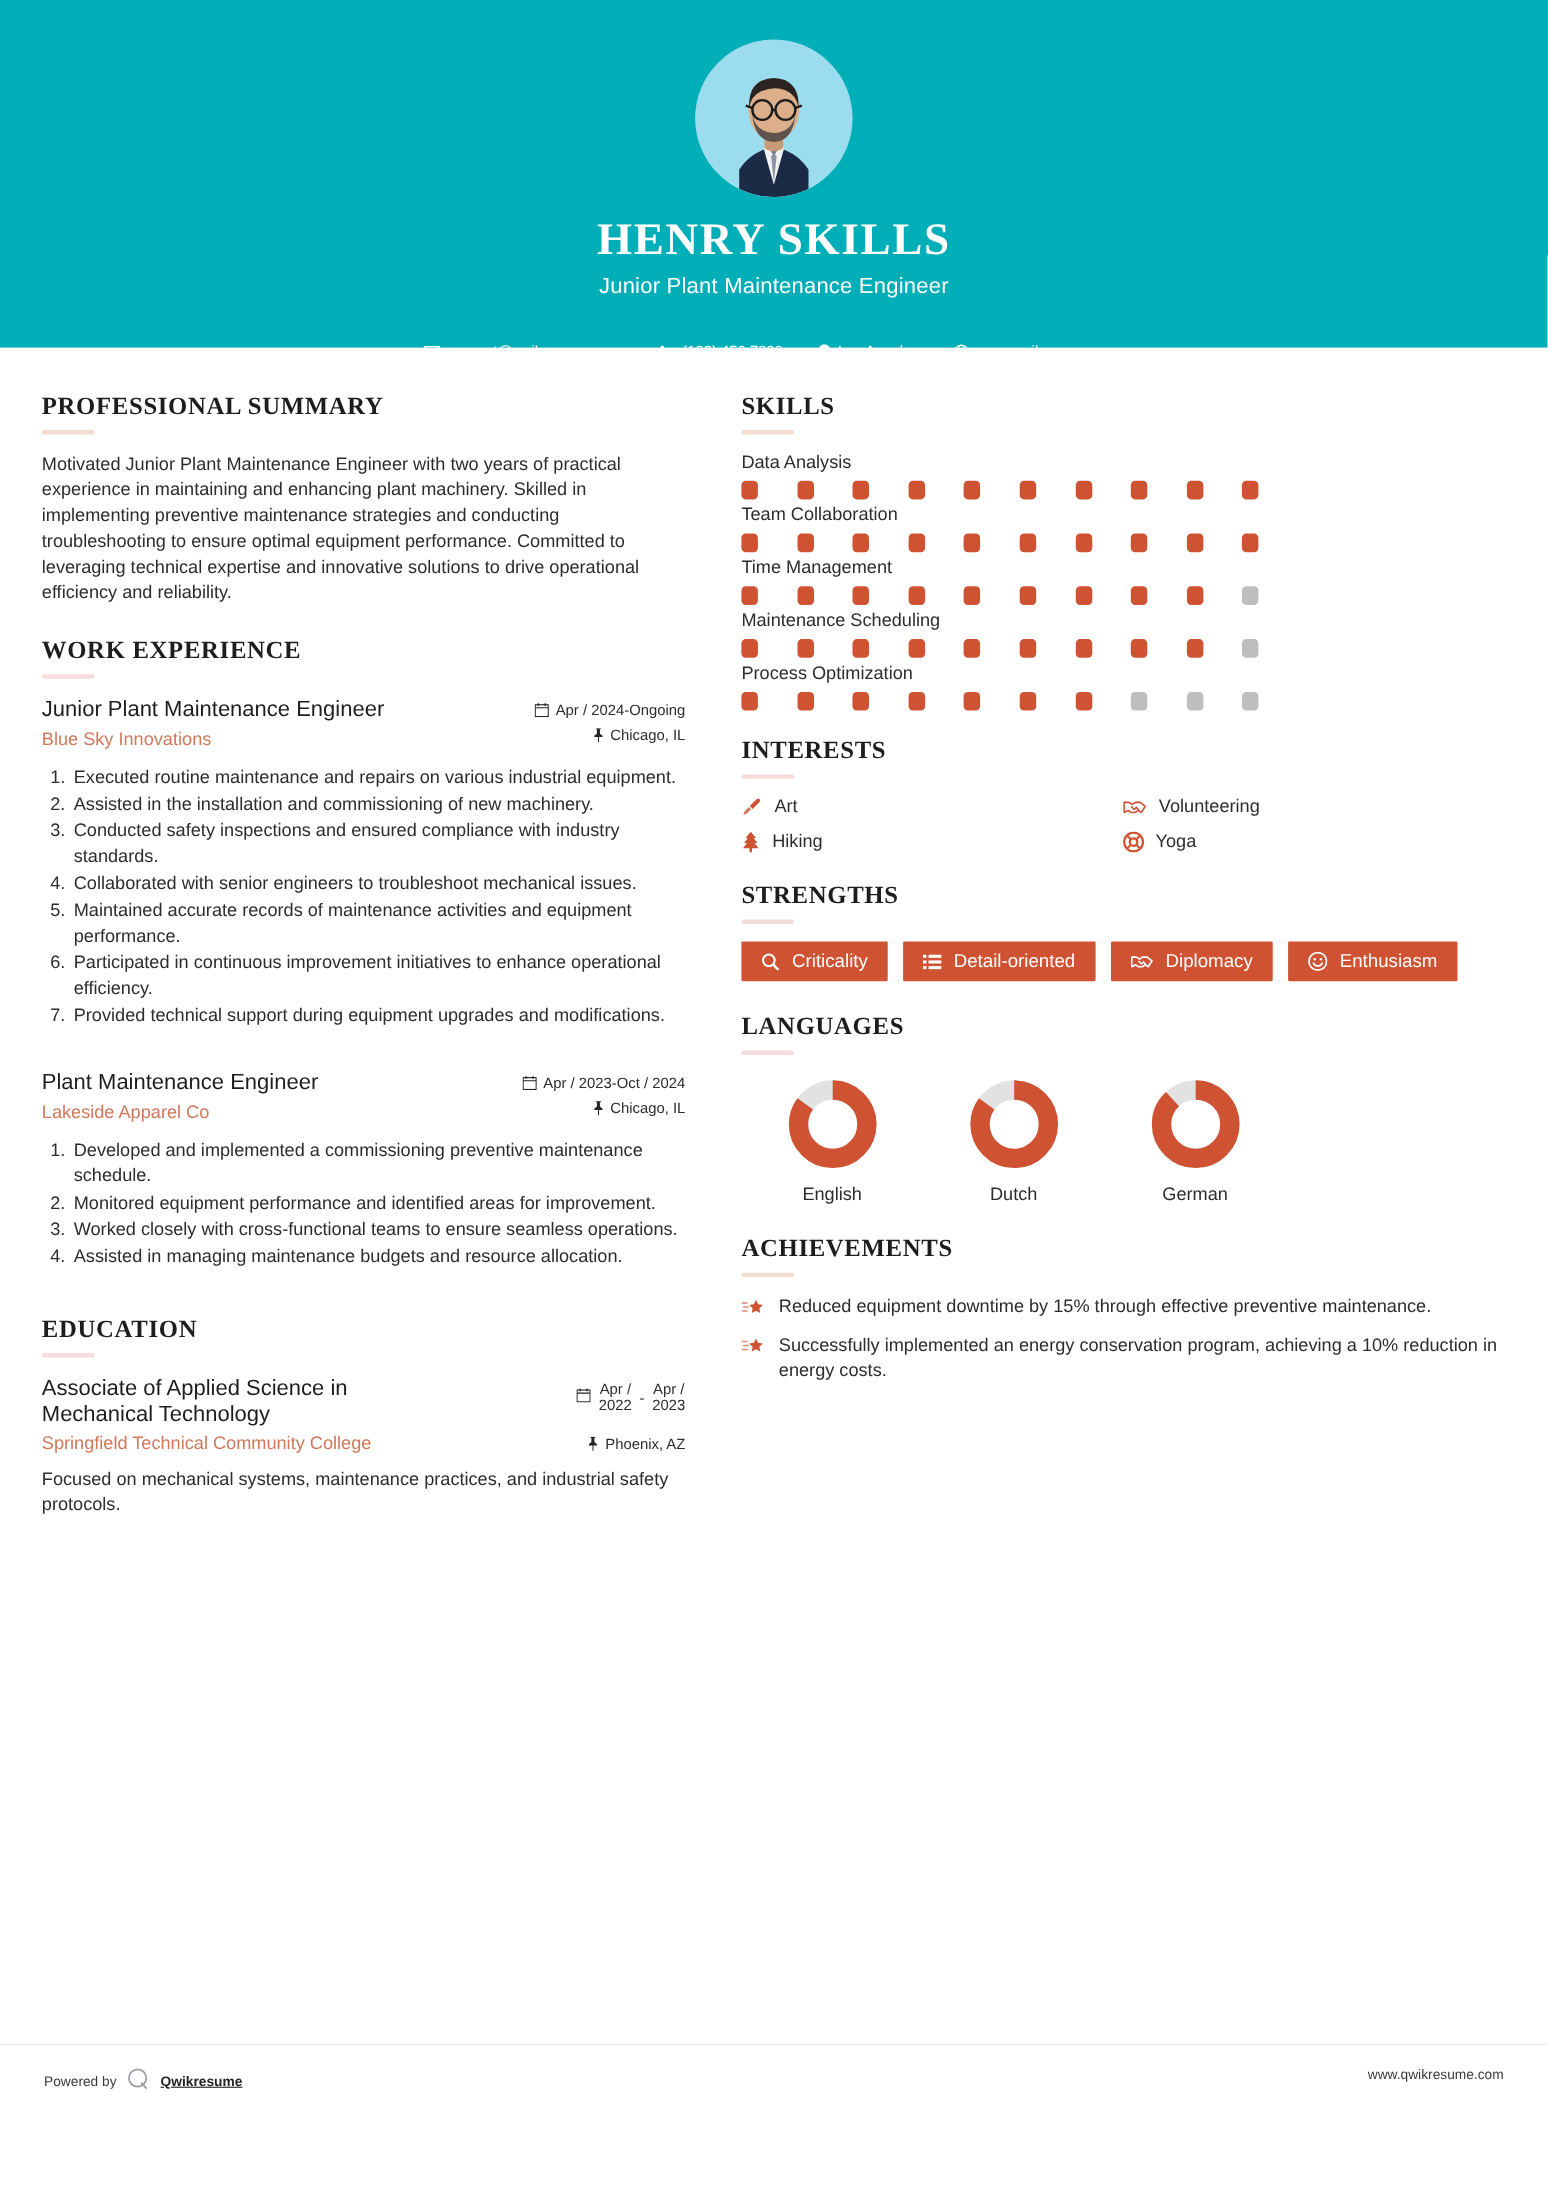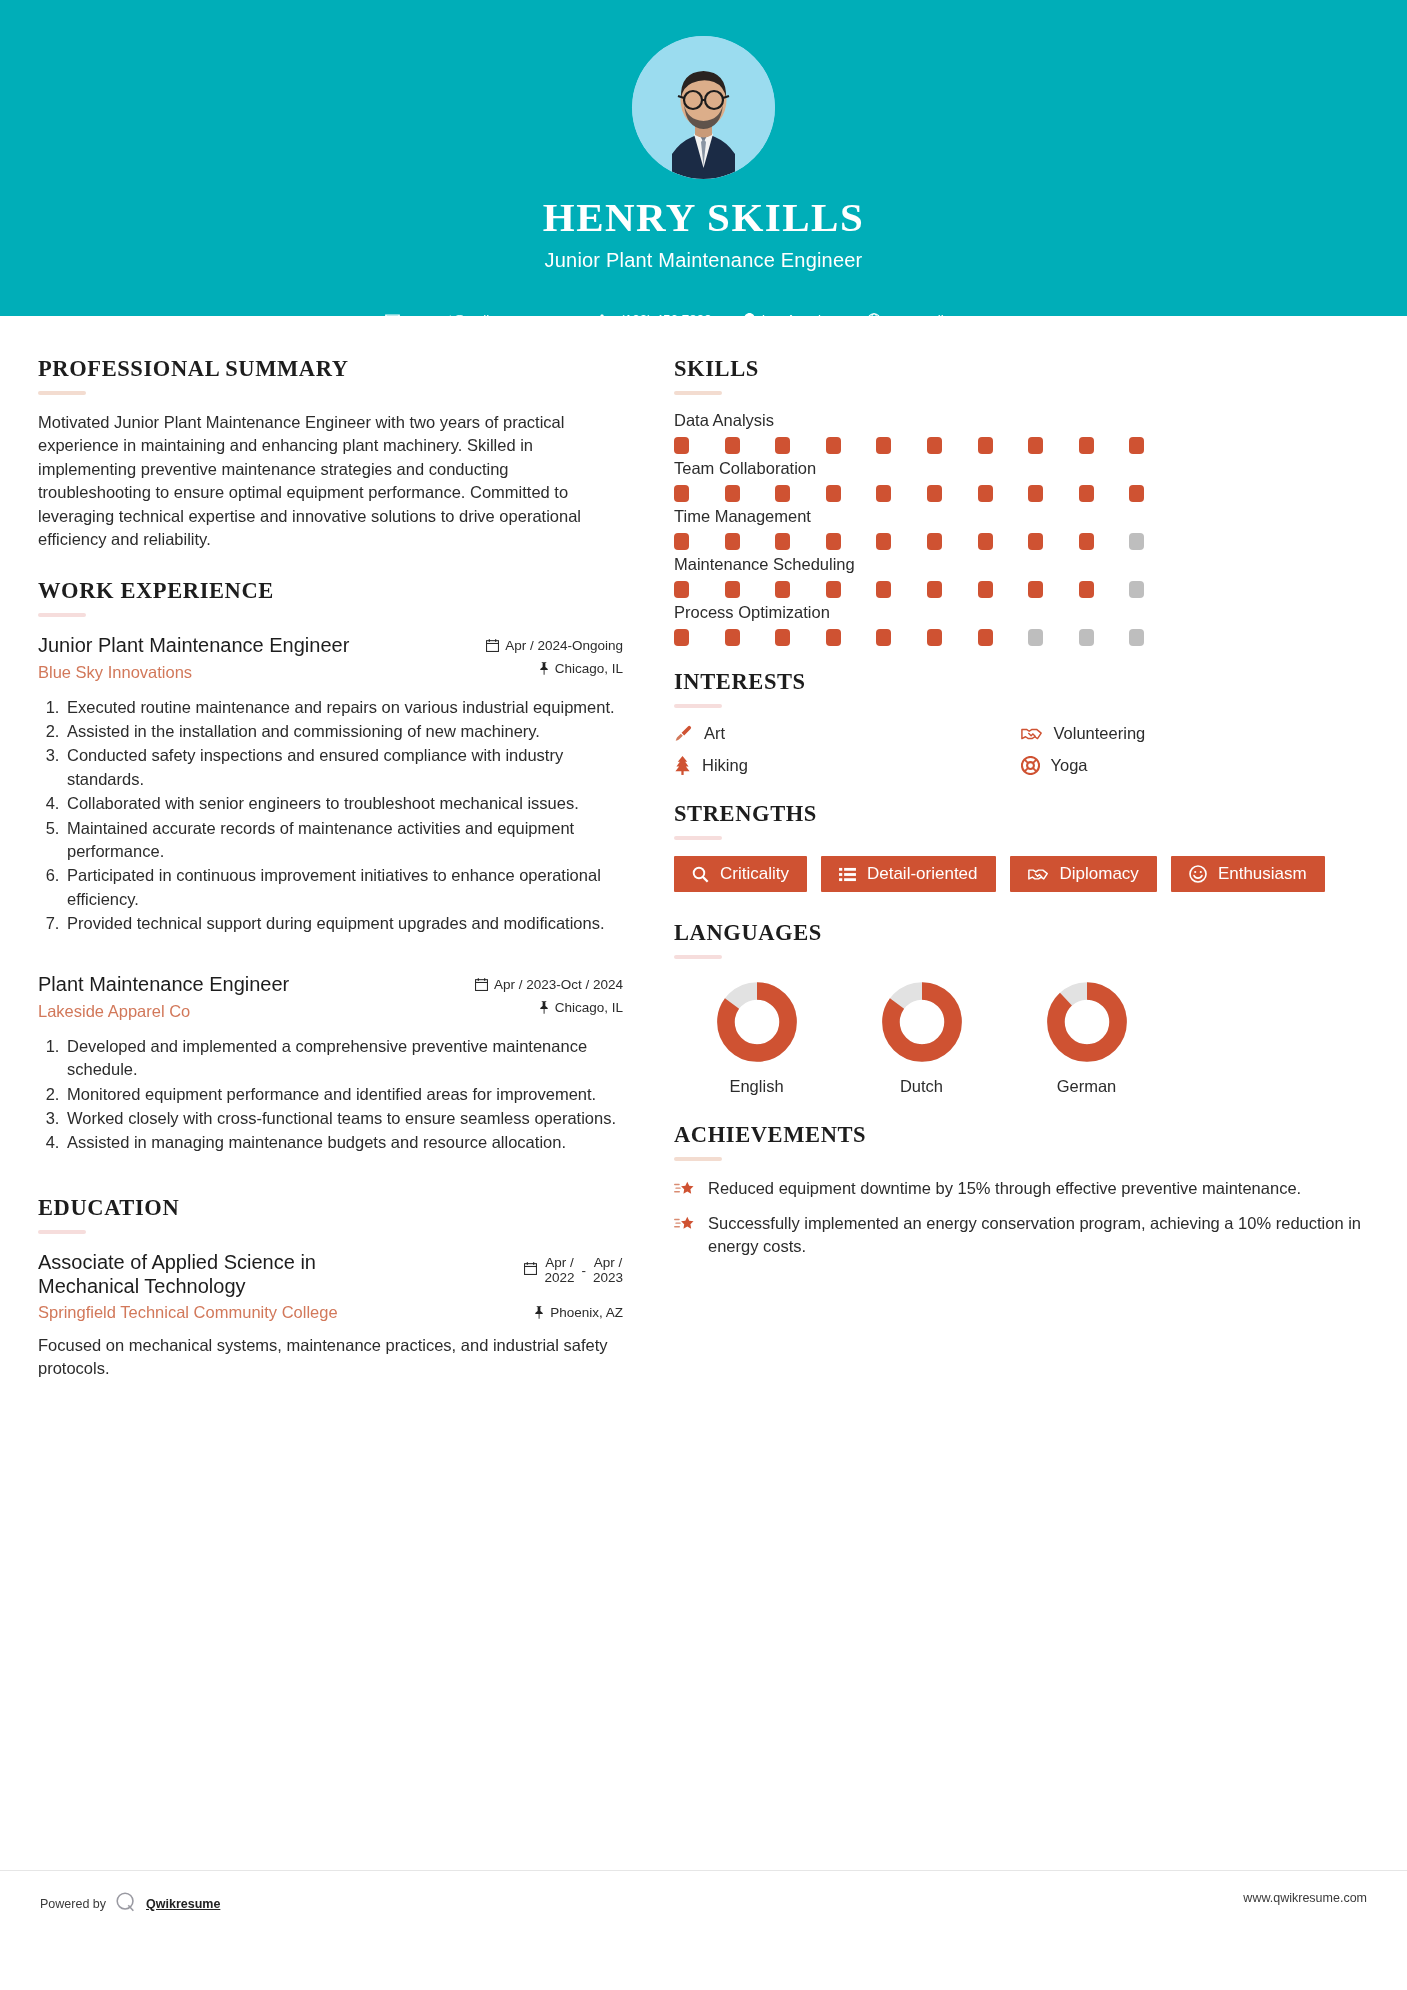--- a/index.html
+++ b/index.html
@@ -206,21 +206,21 @@
   
   .ach{
     display:flex;gap:12px;margin-bottom:12px;
     font-size:16.5px;line-height:1.4;color:#2c2c2c;
   }
   .ach svg{display:block;flex:none;margin-top:3px;}
 
   
   .footer{
     position:absolute;
-    left:0;bottom:0;width:100%;
+    left:0;bottom:12px;width:100%;
     height:120px;
     border-top:1px solid #e6e6e6;
     padding:0 40px;
     display:flex;align-items:flex-start;justify-content:space-between;
     padding-top:20px;
   }
   .powered{display:flex;align-items:center;gap:9px;font-size:12.5px;color:#3a3a3a;}
   .powered .brand{text-decoration:underline;font-weight:bold;color:#222;}
   .footer-url{font-size:12.5px;color:#3a3a3a;}
 </style>
@@ -383,21 +383,21 @@
               <span>
                 <svg width="10" height="13" viewBox="0 0 11 14">
                     <path d="M3 0h5v1H7v4.3l2.6 2.2v1.2H6.1V14h-1V8.7H1.4V7.5L4 5.3V1H3z" fill="#222"></path>
                   </svg>
               </span>
               <span>Chicago, IL</span>
             </div>
           </div>
         </div>
         <ol class="bullets">
-            <li>Developed and implemented a comprehensive preventive maintenance schedule.</li>
+            <li>Developed and implemented a commissioning preventive maintenance schedule.</li>
             <li>Monitored equipment performance and identified areas for improvement.</li>
             <li>Worked closely with cross-functional teams to ensure seamless operations.</li>
             <li>Assisted in managing maintenance budgets and resource allocation.</li>
           </ol>
       </div>
     </div>
 
     <div style="height:34px"></div>
 
     <div>

